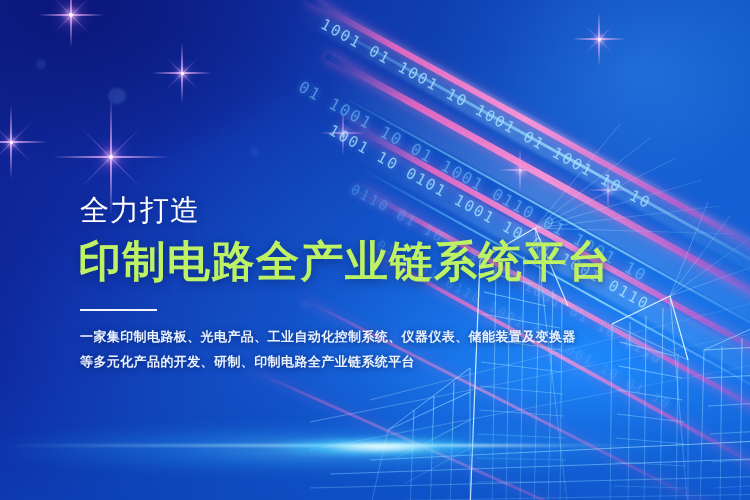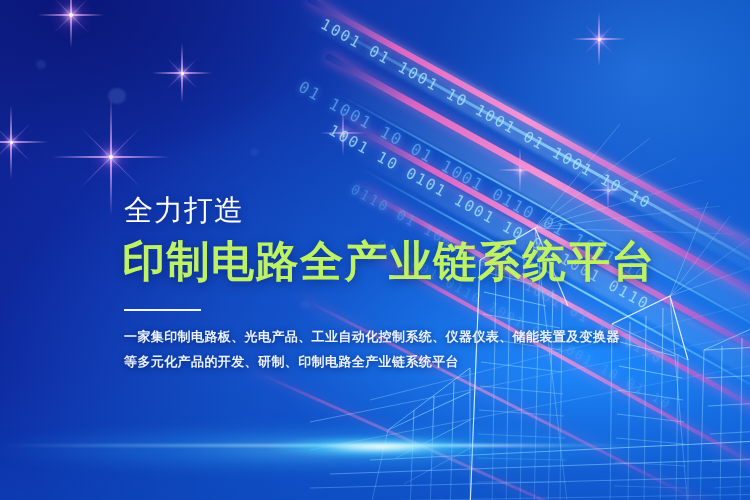--- a/index.html
+++ b/index.html
@@ -117,21 +117,21 @@
     filter: blur(6px);
   }
   .burst-streak {
     position: absolute; left: 0; top: 444px; width: 640px; height: 3px;
     background: linear-gradient(90deg, rgba(120,210,255,0) 0%, rgba(180,235,255,0.55) 45%, rgba(255,255,255,0.95) 62%, rgba(140,225,255,0.2) 90%, rgba(0,0,0,0) 100%);
     filter: blur(1px);
   }
 
   
   .content {
-    position: absolute; left: 80px; top: 0; width: 600px; height: 100%; margin-left: 44px;
+    position: absolute; left: 80px; top: 0; width: 600px; height: 100%;
   }
   .kicker {
     position: absolute; top: 196px; left: 0;
     font-size: 29px; line-height: 1; color: #ffffff; font-weight: 400;
     letter-spacing: 1px;
     text-shadow: 0 1px 8px rgba(0,20,80,0.45);
   }
   .headline {
     position: absolute; top: 238px; left: -2px;
     font-size: 43px; line-height: 1.08; color: #bef264; font-weight: 700;

